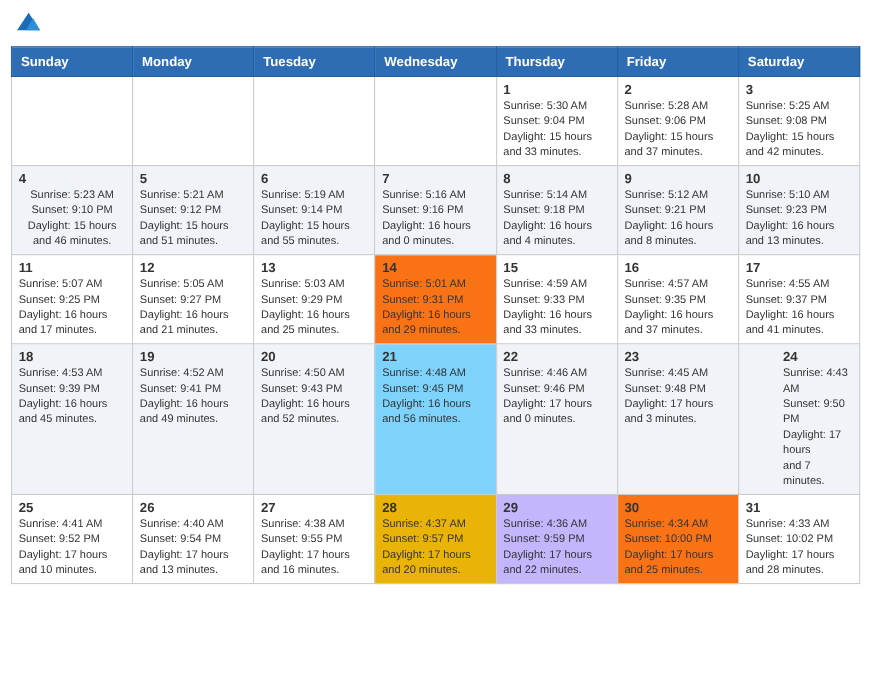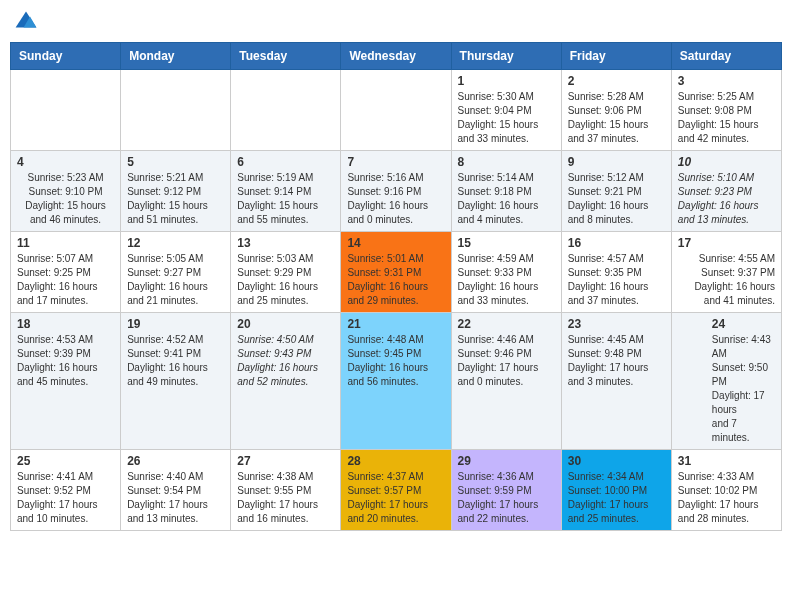--- a/index.html
+++ b/index.html
@@ -194,21 +194,21 @@
 Daylight: 16 hours
 and 4 minutes.</div>
         </td>
         <td style="background: rgb(240, 244, 248);">
           <span class="day-number">9</span>
           <div class="day-info" style="white-space: pre-line;">Sunrise: 5:12 AM
 Sunset: 9:21 PM
 Daylight: 16 hours
 and 8 minutes.</div>
         </td>
-        <td style="background: rgb(240, 244, 248); font-style: italic;">
+        <td style="background: rgb(240, 244, 248);">
           <span class="day-number">10</span>
           <div class="day-info" style="white-space: pre-line;">Sunrise: 5:10 AM
 Sunset: 9:23 PM
 Daylight: 16 hours
 and 13 minutes.</div>
         </td>
       </tr>
       <tr>
         <td style="background: rgb(255, 255, 255);">
           <span class="day-number">11</span>
@@ -247,21 +247,21 @@
         </td>
         <td style="background: rgb(255, 255, 255);">
           <span class="day-number">16</span>
           <div class="day-info" style="white-space: pre-line;">Sunrise: 4:57 AM
 Sunset: 9:35 PM
 Daylight: 16 hours
 and 37 minutes.</div>
         </td>
         <td style="background: rgb(255, 255, 255);">
           <span class="day-number">17</span>
-          <div class="day-info" style="white-space: pre-line; text-align: right;">Sunrise: 4:55 AM
+          <div class="day-info" style="white-space: pre-line;">Sunrise: 4:55 AM
 Sunset: 9:37 PM
 Daylight: 16 hours
 and 41 minutes.</div>
         </td>
       </tr>
       <tr>
         <td style="background: rgb(240, 244, 248);">
           <span class="day-number">18</span>
           <div class="day-info" style="white-space: pre-line;">Sunrise: 4:53 AM
 Sunset: 9:39 PM
@@ -270,21 +270,21 @@
         </td>
         <td style="background: rgb(240, 244, 248);">
           <span class="day-number">19</span>
           <div class="day-info" style="white-space: pre-line;">Sunrise: 4:52 AM
 Sunset: 9:41 PM
 Daylight: 16 hours
 and 49 minutes.</div>
         </td>
         <td style="background: rgb(240, 244, 248);">
           <span class="day-number">20</span>
-          <div class="day-info" style="white-space: pre-line; font-style: italic;">Sunrise: 4:50 AM
+          <div class="day-info" style="white-space: pre-line;">Sunrise: 4:50 AM
 Sunset: 9:43 PM
 Daylight: 16 hours
 and 52 minutes.</div>
         </td>
         <td style="background: #7dd3fc;">
           <span class="day-number">21</span>
           <div class="day-info" style="white-space: pre-line;">Sunrise: 4:48 AM
 Sunset: 9:45 PM
 Daylight: 16 hours
 and 56 minutes.</div>
@@ -340,21 +340,21 @@
 Daylight: 17 hours
 and 20 minutes.</div>
         </td>
         <td style="background: #c4b5fd;">
           <span class="day-number">29</span>
           <div class="day-info" style="white-space: pre-line;">Sunrise: 4:36 AM
 Sunset: 9:59 PM
 Daylight: 17 hours
 and 22 minutes.</div>
         </td>
-        <td style="background: #0ea5e9;">
+        <td style="background: #f97316;">
           <span class="day-number">30</span>
           <div class="day-info" style="white-space: pre-line;">Sunrise: 4:34 AM
 Sunset: 10:00 PM
 Daylight: 17 hours
 and 25 minutes.</div>
         </td>
         <td style="background: rgb(255, 255, 255);">
           <span class="day-number">31</span>
           <div class="day-info" style="white-space: pre-line;">Sunrise: 4:33 AM
 Sunset: 10:02 PM

